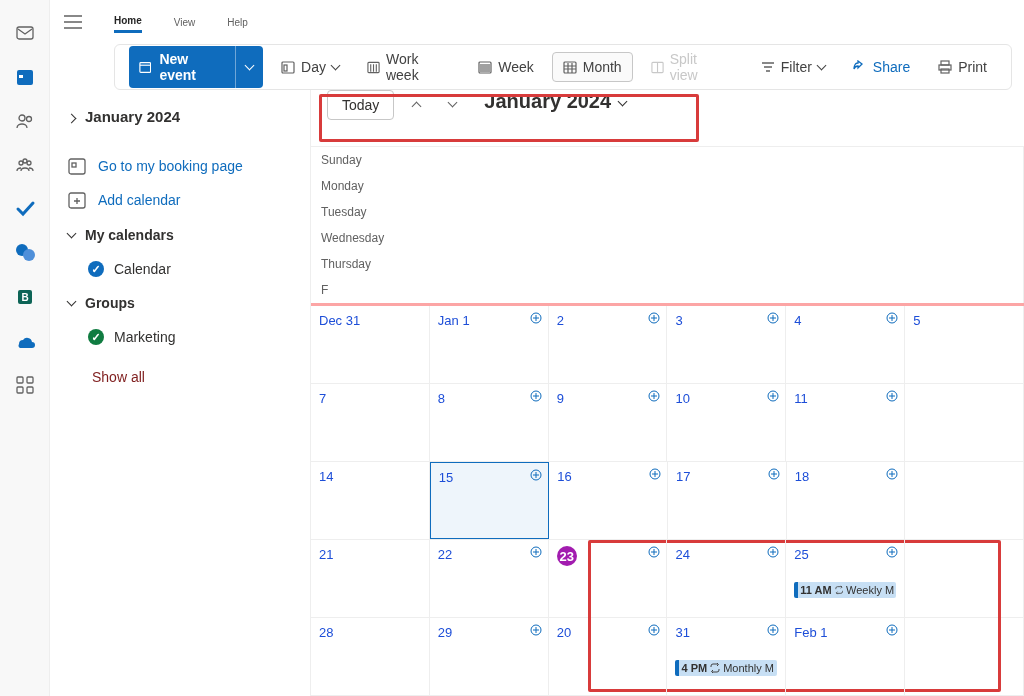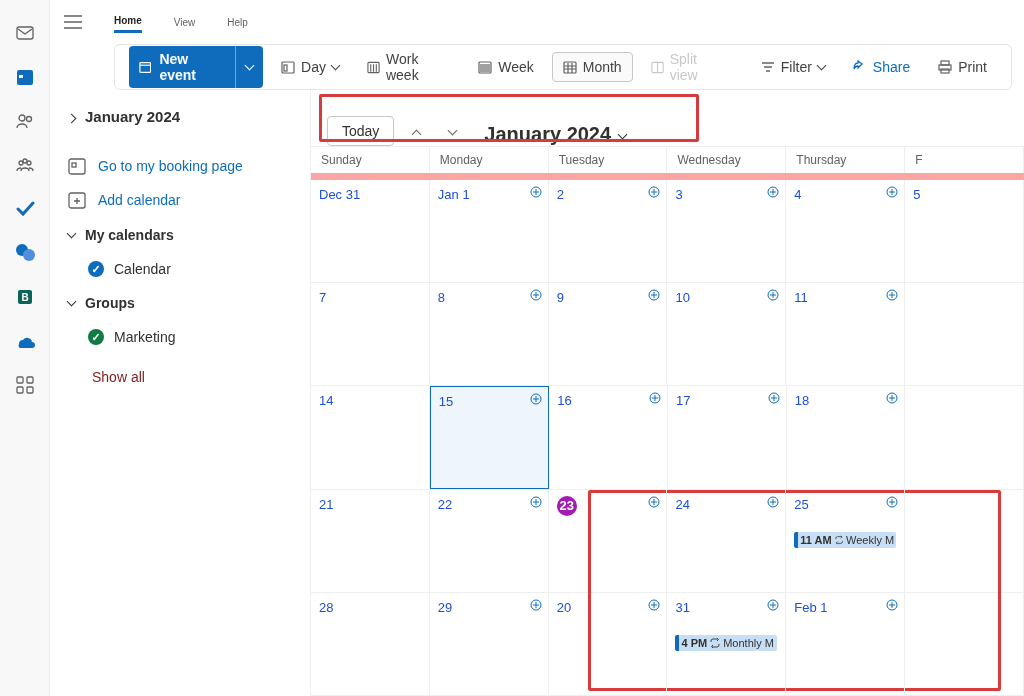--- a/index.html
+++ b/index.html
@@ -32,27 +32,27 @@
 .monthrow { display: flex; align-items: center; gap: 10px; font-weight: 600; font-size: 15px; margin-bottom: 24px; padding-left: 4px;}
 .sideitem { display: flex; align-items: center; gap: 12px; padding: 8px 4px; color: #0f6cbd; cursor:pointer; }
 .grp { display: flex; align-items: center; gap: 10px; font-weight: 600; padding: 10px 4px; }
 .cal { display: flex; align-items: center; gap: 10px; padding: 8px 4px 8px 24px; }
 .dot { width: 16px; height: 16px; border-radius: 50%; display:flex; align-items:center; justify-content:center; }
 .dot.blue { background: #0f6cbd; }
 .dot.green { background: #107c41; }
 .showall { color: #7f1d1d; padding: 16px 0 0 28px; cursor:pointer; }
 
 .cal-area { flex: 1; border-left: 1px solid #eee; display:flex; flex-direction:column; position:relative; }
-.cal-hdr { height: 56px; display:flex; align-items:flex-end; padding: 0 16px; gap: 8px; }
+.cal-hdr { height: 56px; display:flex; align-items:flex-start; padding: 0 16px; gap: 8px; }
 .todaybtn { border:1px solid #c7c7c7; border-radius:4px; padding:6px 14px; background:#fff; cursor:pointer;}
 .navbtn { width:28px; height:28px; display:flex; align-items:center; justify-content:center; color:#616161; cursor:pointer;}
 .mtitle { font-size: 20px; font-weight: 600; margin-left: 10px; display:flex; align-items:center; gap:8px;}
 .hl1 { position:absolute; border:3px solid #d83b3b; top: 4px; left: 8px; width: 380px; height: 48px; pointer-events:none; border-radius:2px;}
 
-.dayhdr { display:flex; border-top:1px solid #eee; border-bottom:7px solid #fca5a5; }
+.dayhdr { display:flex; border-top:1px solid #eee; border-bottom:3px solid #fca5a5;flex-direction:column; }
 .dayhdr div { flex:1; padding:6px 10px; font-size:12px; color:#616161; border-right:1px solid #eee; }
 
 .grid { flex:1; display:flex; flex-direction:column; position:relative;}
 .wk { flex:1; display:flex; border-bottom:1px solid #eee; }
 .cell { flex:1; border-right:1px solid #eee; padding:6px 8px; position:relative; min-width:0; }
 .cell .num { font-size:13px; color:#1d4ed8; }
 .cell .add { position:absolute; top:6px; right:6px; color:#0f6cbd; font-size:12px;}
 .cell.today .num { background:#a21caf; color:#fff; border-radius:50%; width:20px; height:20px; display:inline-flex; align-items:center; justify-content:center; font-weight:600;}
 .cell.sel { background:#eef5fb; border:1px solid #0f6cbd; }
 .evt { margin-top:20px; background:#c7dff4; border-left:4px solid #0f6cbd; font-size:11px; padding:2px 2px; display:flex; align-items:center; gap:3px; white-space:nowrap; overflow:hidden; border-radius:2px;}

